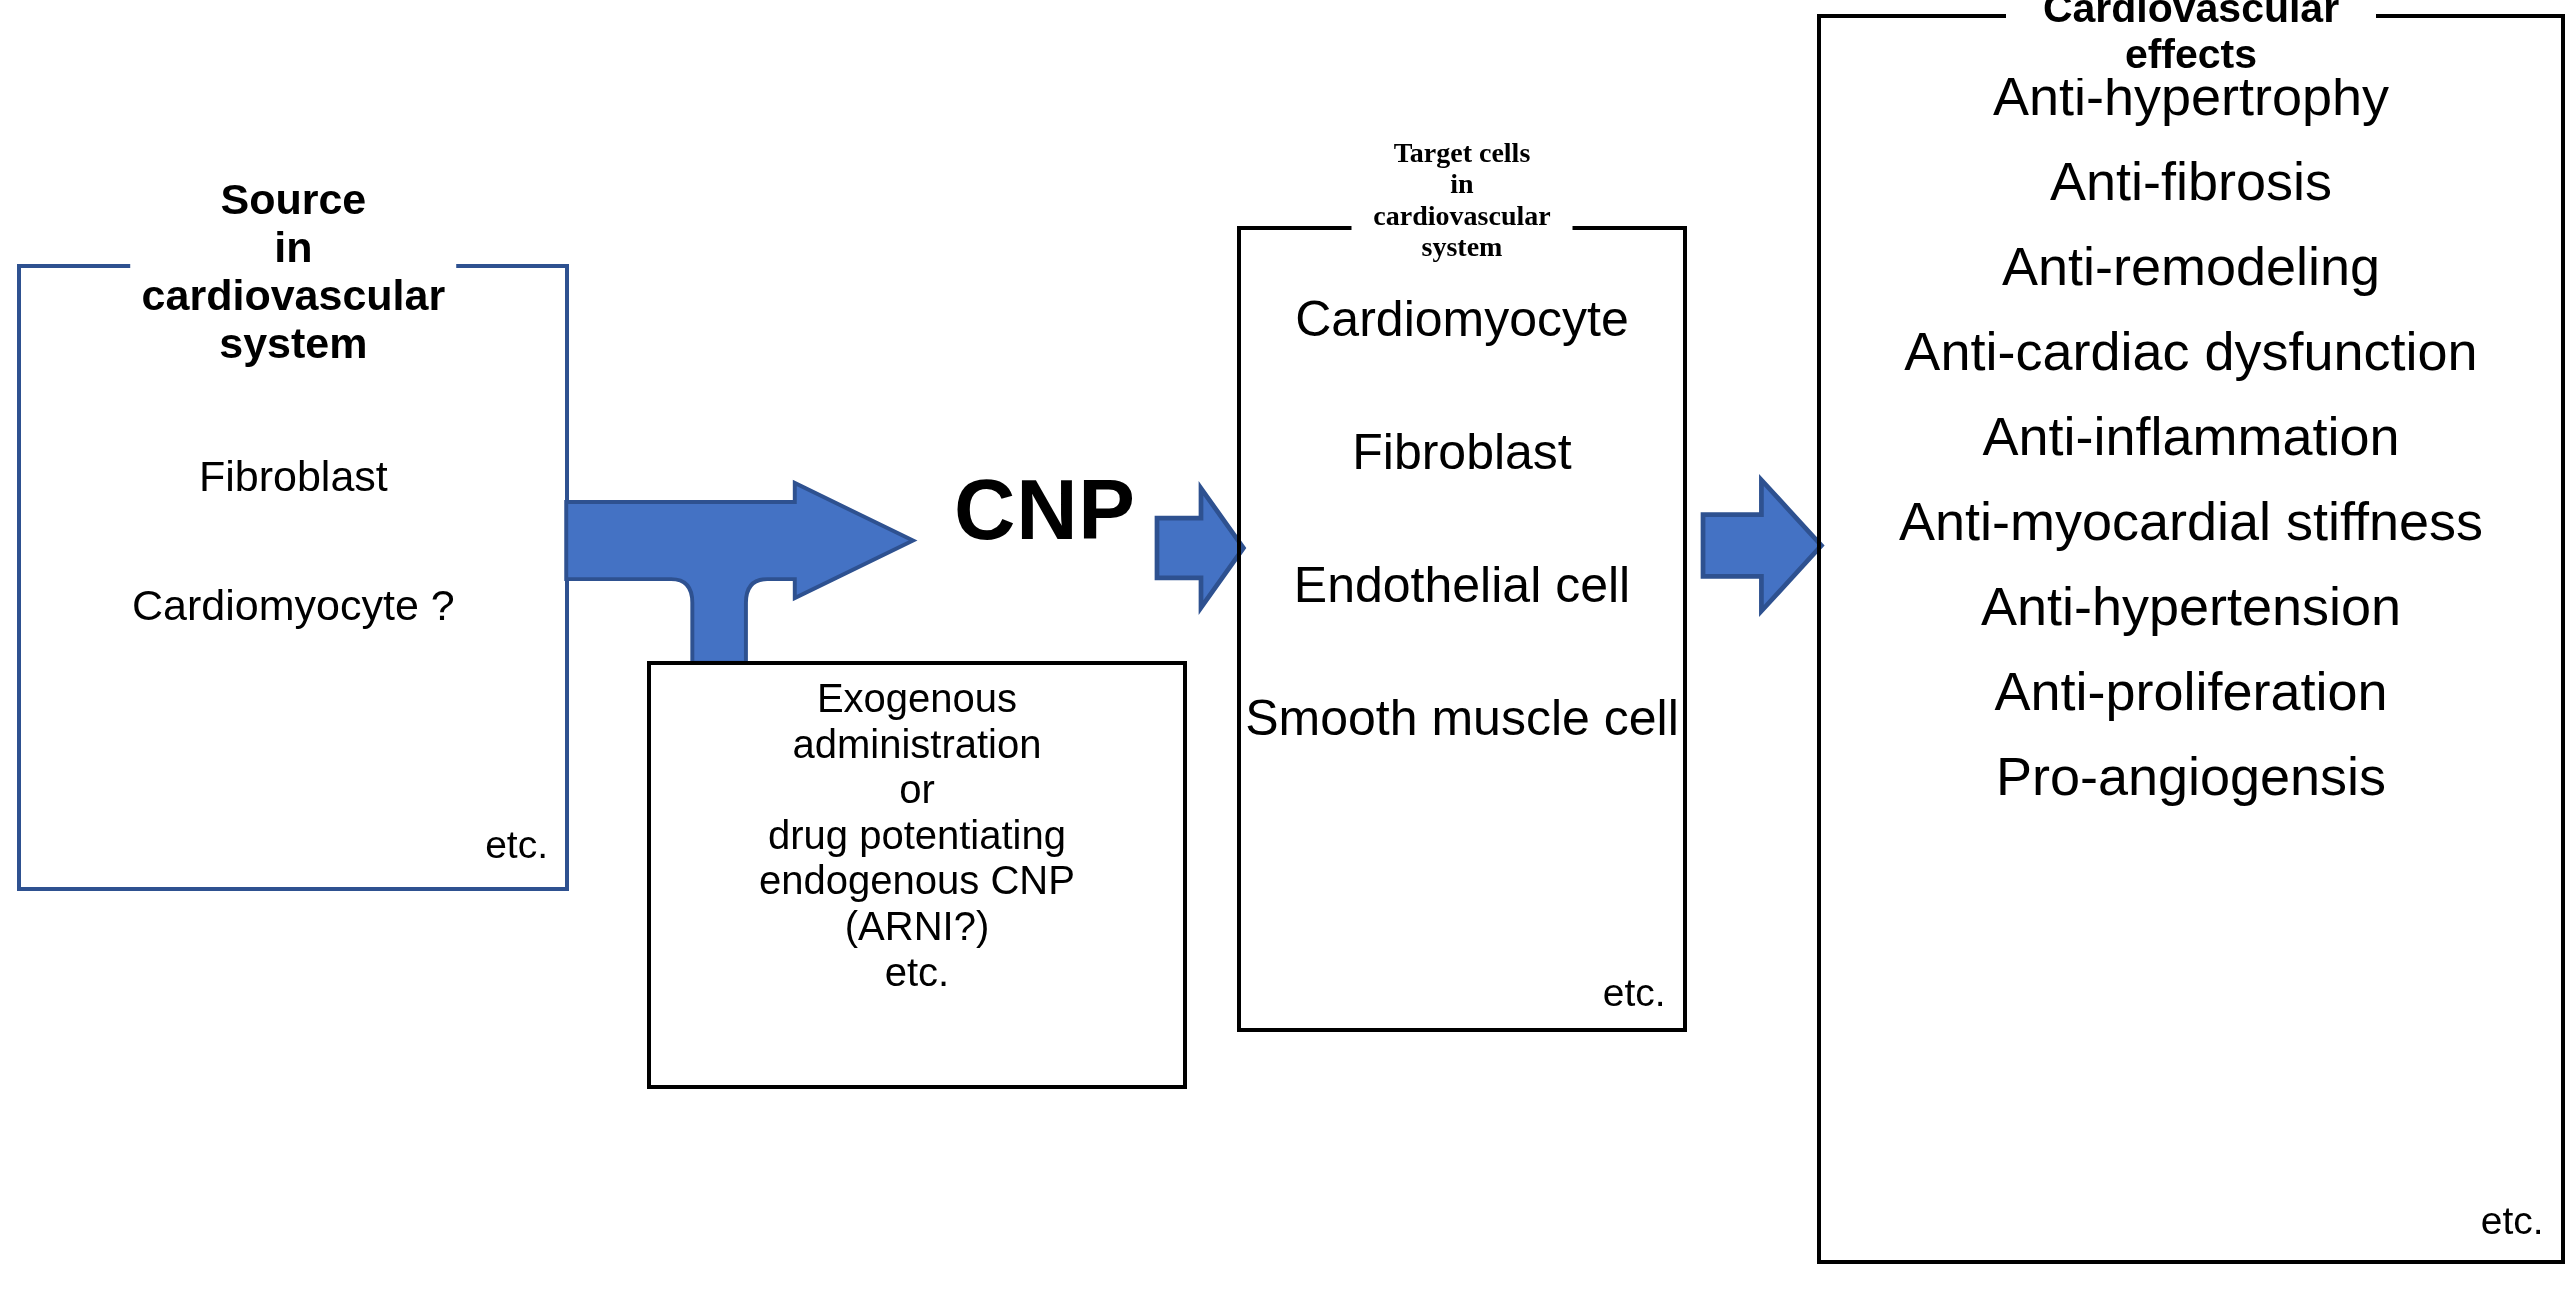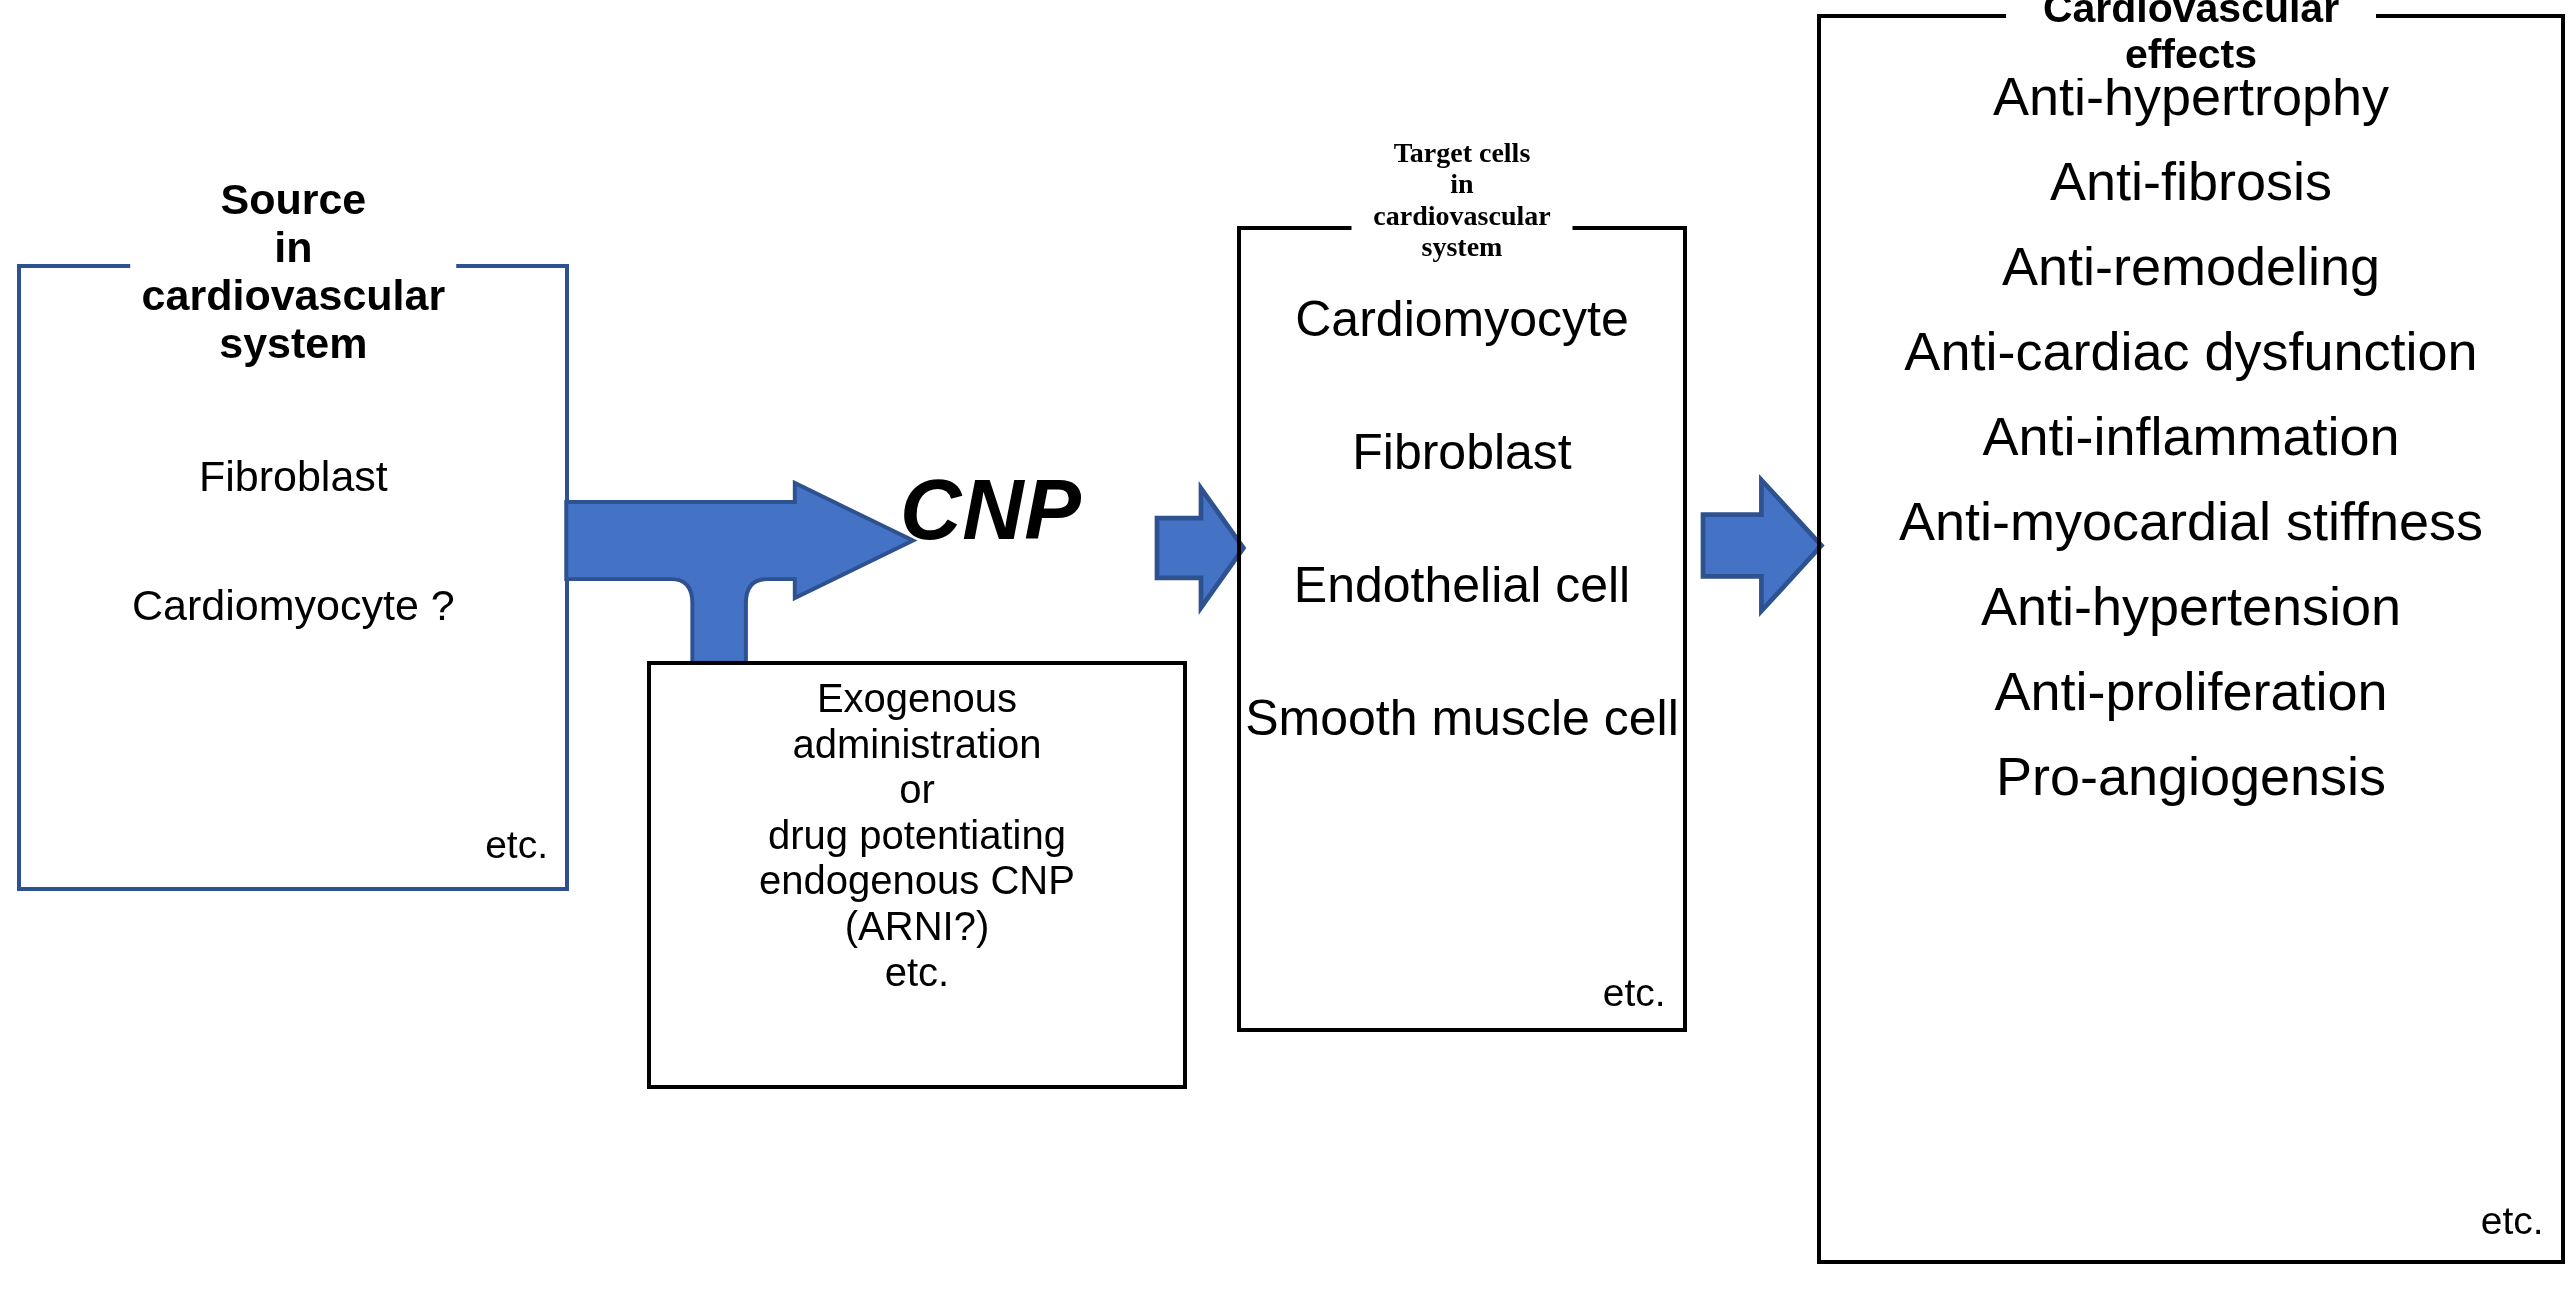--- a/index.html
+++ b/index.html
@@ -149,27 +149,26 @@
   #exogenous-box .exo-line {
     font-size: 40px;
     line-height: 1.14;
     text-align: center;
     white-space: nowrap;
   }
 
   
   #cnp-label {
     position: absolute;
-    left: 900px;
+    left: 954px;
     top: 467px;
     font-size: 85px;
     font-weight: bold;
     letter-spacing: 0.8px;
     line-height: 1;
-    font-style: italic;
   }
 
   
   .arrow-svg {
     position: absolute;
     overflow: visible;
   }
   #merge-arrow { left: 566px; top: 483px; }
   #arrow-cnp-target { left: 1157px; top: 488px; }
   #arrow-target-effects { left: 1703px; top: 480px; }

